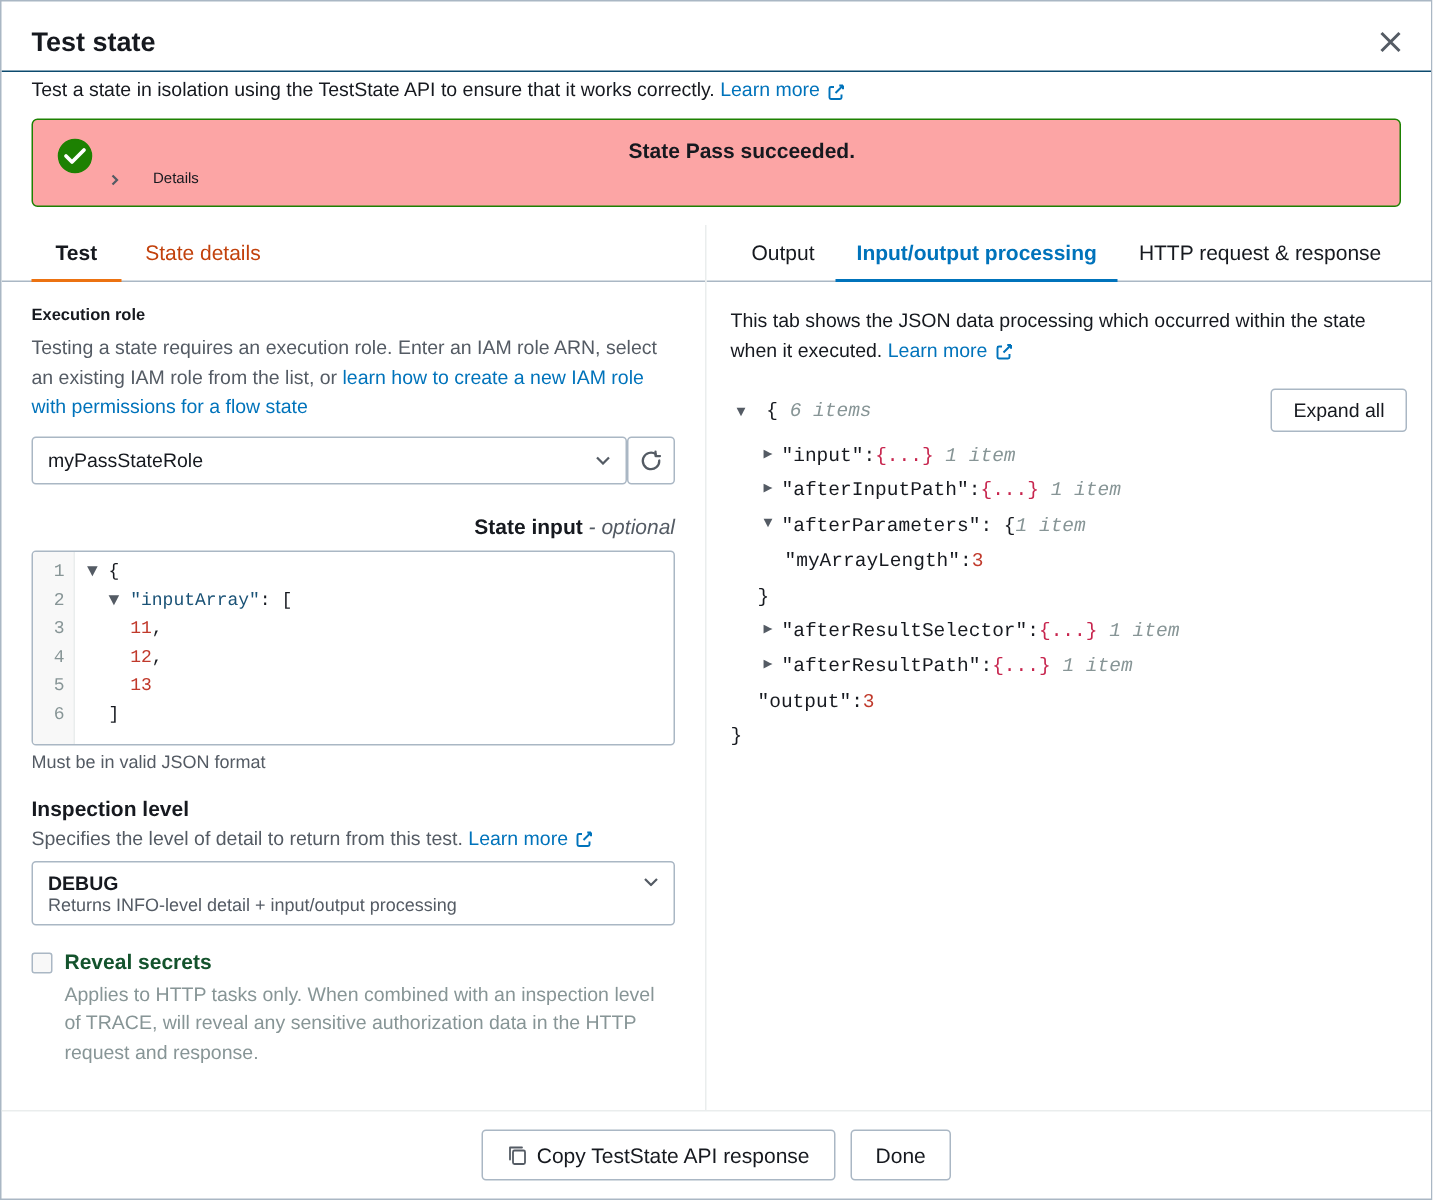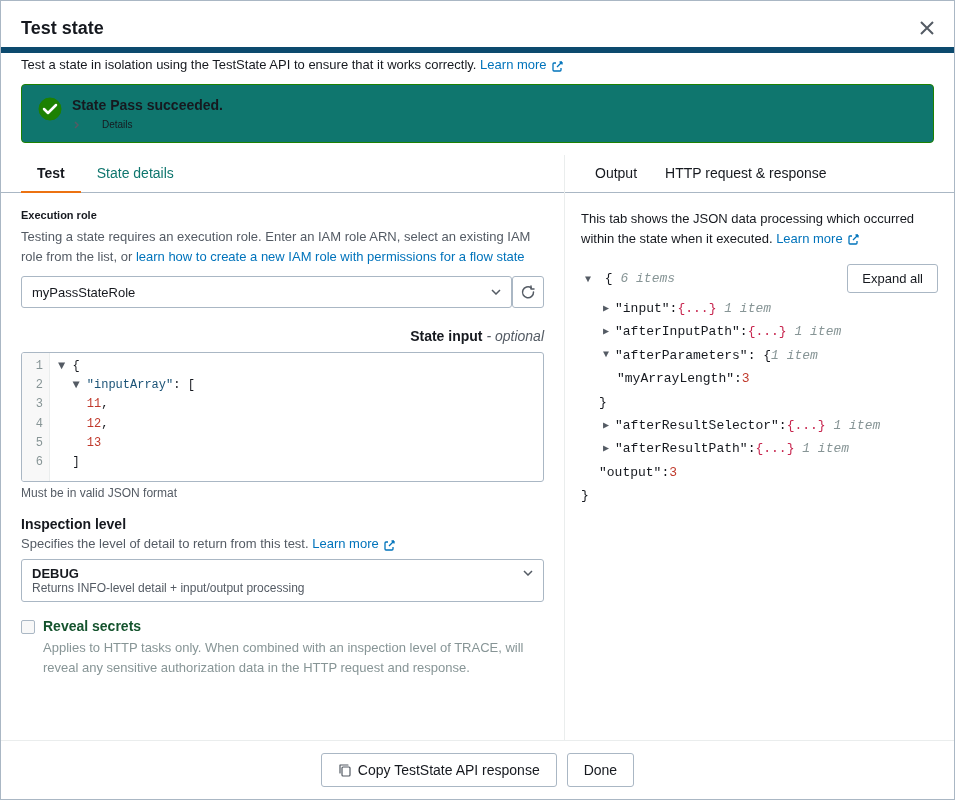--- a/index.html
+++ b/index.html
@@ -13,21 +13,21 @@
       display: flex;
       flex-direction: column;
       overflow: hidden;
     }
 
     .modal-header {
       display: flex;
       align-items: center;
       justify-content: space-between;
       padding: 16px 16px 8px 20px;
-      border-bottom: 6px solid #0c4a6e;
+      border-bottom: 1px solid #0c4a6e;
       flex-shrink: 0;
     }
 
     .modal-title {
       font-size: 18px;
       font-weight: 700;
       color: #16191f;
     }
 
     .close-btn {
@@ -49,24 +49,25 @@
     }
 
     .modal-subtitle a {
       color: #0073bb;
       text-decoration: none;
     }
 
     .success-banner {
       margin: 0 20px 12px 20px;
       padding: 12px 16px;
-      background: #0f766e;
+      background: #fca5a5;
       border: 1px solid #1d8102;
       border-radius: 4px;
       flex-shrink: 0;
+      text-align: center;
     }
 
     .success-banner-inner {
       display: flex;
       align-items: flex-start;
       gap: 10px;
     }
 
     .success-icon {
       width: 24px;
@@ -96,40 +97,40 @@
 
     .details-toggle span { font-size: 10px; }
 
     .modal-body {
       display: flex;
       flex: 1;
       overflow: hidden;
     }
 
     .left-panel {
-      width: 564px;
+      width: 470px;
       flex-shrink: 0;
       border-right: 1px solid #eaeded;
       display: flex;
       flex-direction: column;
       overflow: hidden;
     }
 
     .tabs {
       display: flex;
       border-bottom: 1px solid #aab7c4;
       padding: 0 20px;
       flex-shrink: 0;
     }
 
     .tab {
       padding: 10px 16px;
       cursor: pointer;
       font-size: 14px;
-      color: #0f766e;
+      color: #c2410c;
       border-bottom: 2px solid transparent;
       margin-bottom: -1px;
     }
 
     .tab.active {
       border-bottom: 2px solid #ec7211;
       font-weight: 600;
       color: #16191f;
     }
 
@@ -576,20 +577,21 @@
             </div>
           </div>
         </div>
       </div>
 
     </div>
 
     <div class="right-panel">
       <div class="right-tabs">
         <div class="right-tab">Output</div>
+        <div class="right-tab active">Input/output processing</div>
         <div class="right-tab">HTTP request &amp; response</div>
       </div>
       <div class="right-content">
         <div class="right-desc">
           <span>This tab shows the JSON data processing which occurred within the state when it executed.</span>
           <a href="#">
             <span>Learn more</span>
             <svg style="display:inline;margin-left:2px;vertical-align:middle;" width="12" height="12" viewBox="0 0 12 12">
                 <path d="M10 2H7.5M10 2V4.5M10 2L5 7M4 3H2C1.4 3 1 3.4 1 4v6c0 .6.4 1 1 1h6c.6 0 1-.4 1-1V8" stroke="#0073bb" stroke-width="1.3" fill="none"></path>
               </svg>

